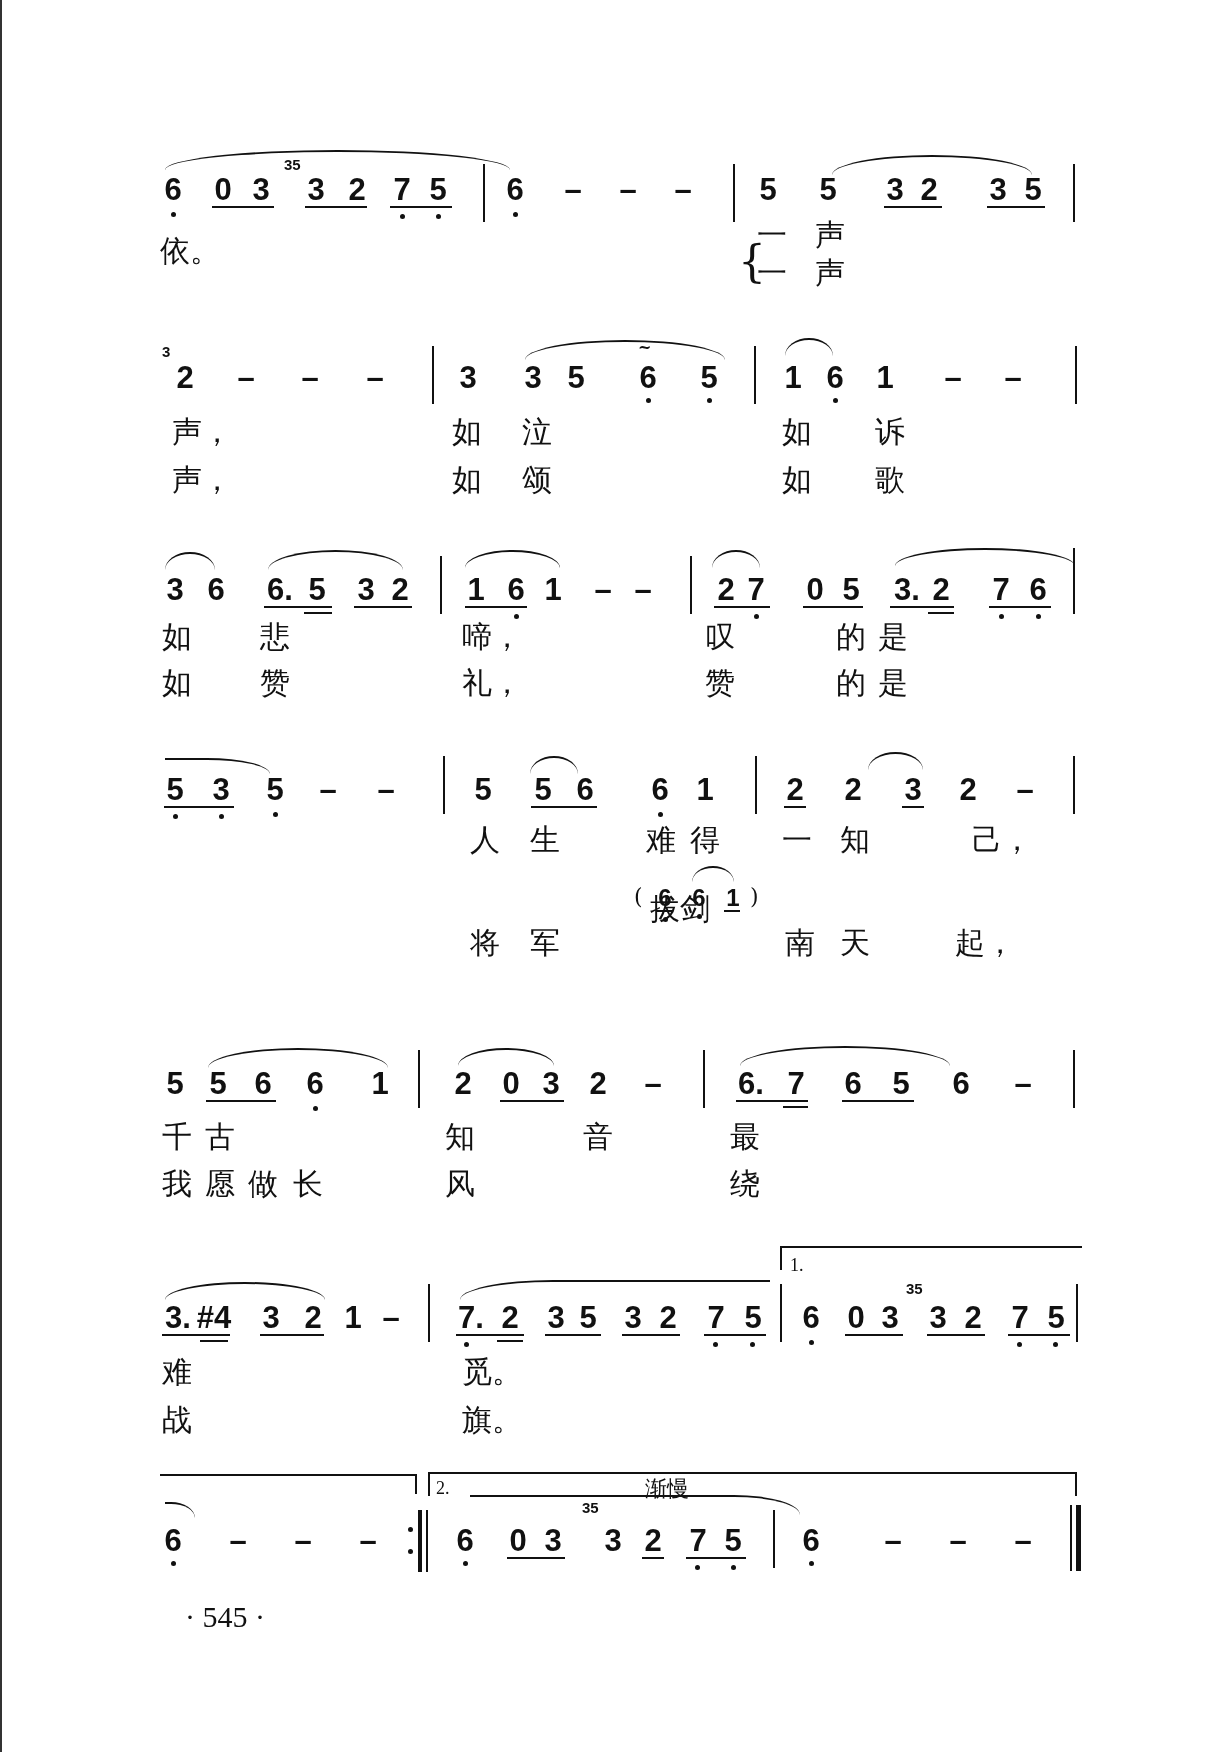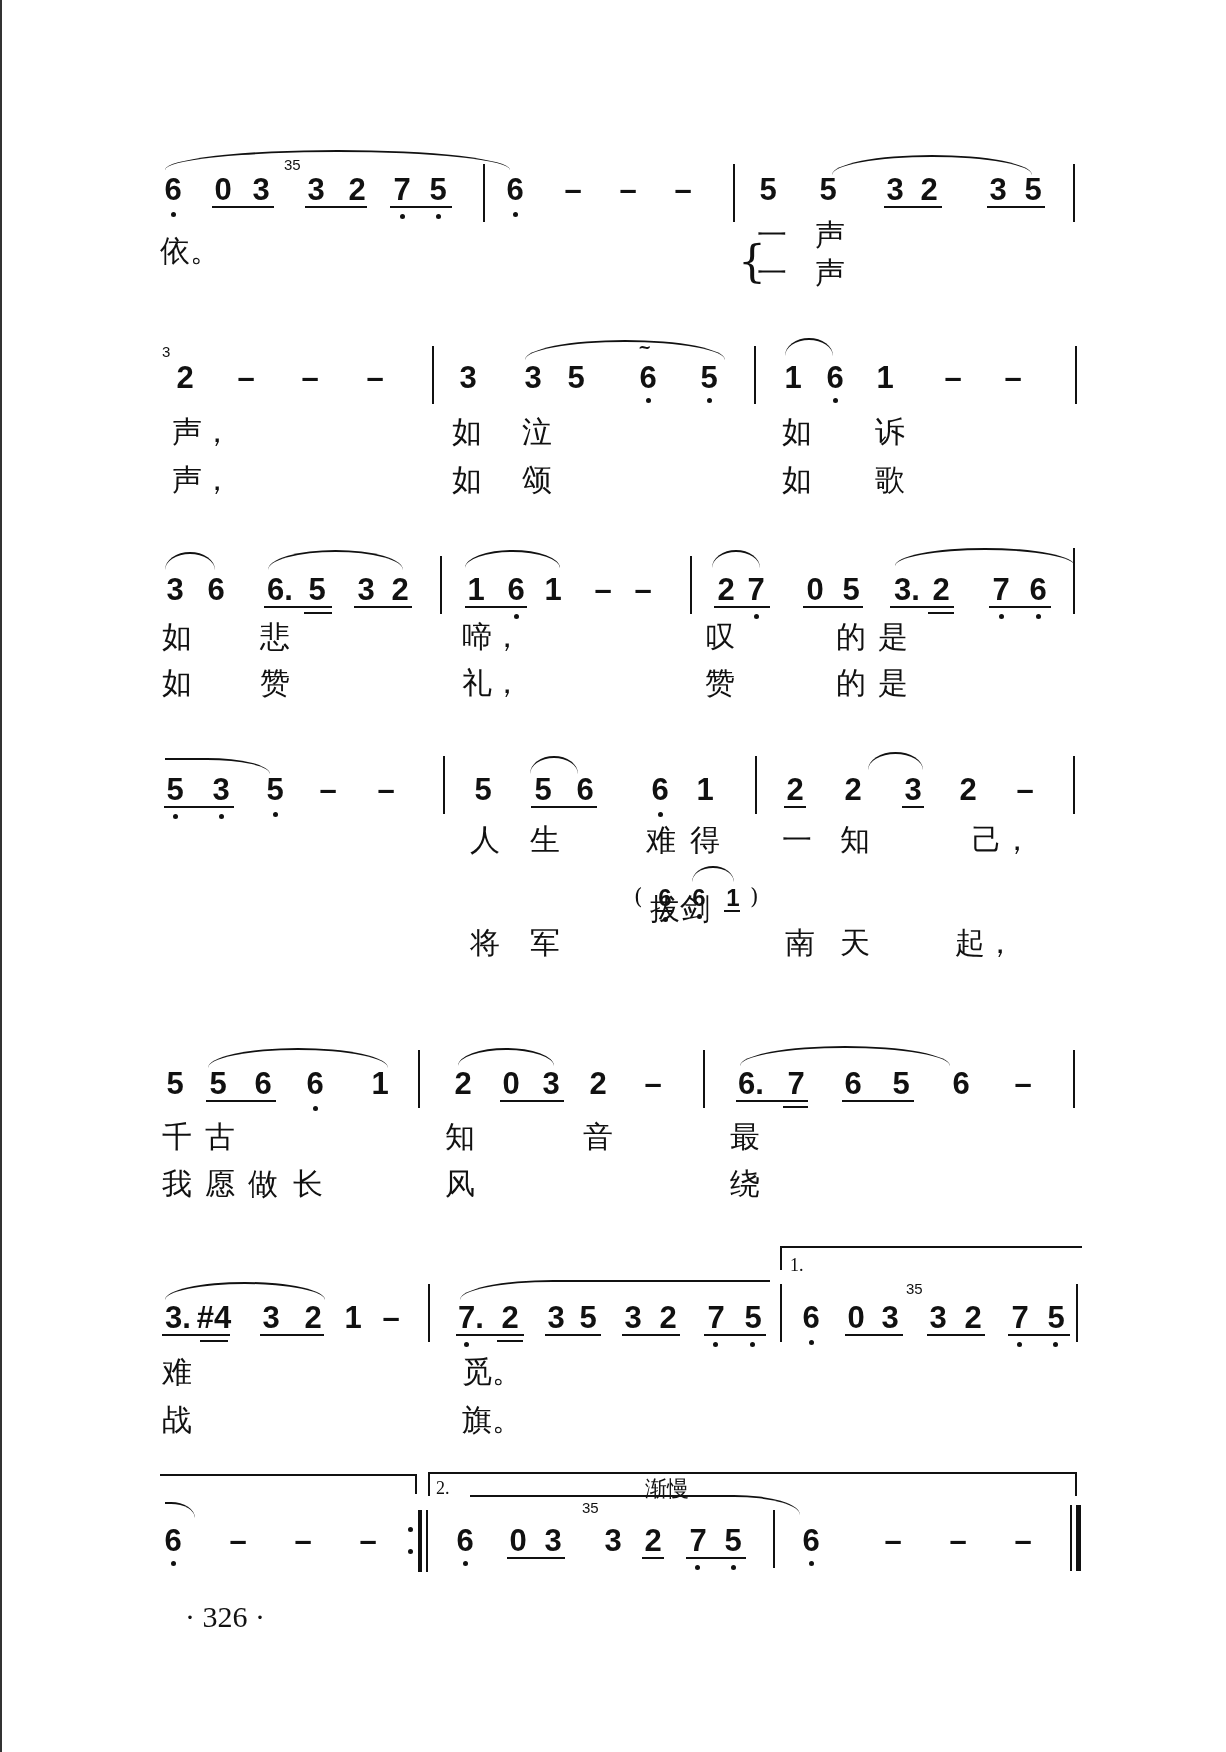--- a/index.html
+++ b/index.html
@@ -6,21 +6,21 @@
   body{width:1226px;height:1752px;position:relative;overflow:hidden;
        font-family:"Liberation Sans","DejaVu Sans",sans-serif;color:#111;}
   .leftedge{position:absolute;left:0;top:0;width:2px;height:1752px;background:#333;}
   .row{position:absolute;left:0;width:1226px;}
   .note{position:absolute;font-weight:bold;font-size:31px;line-height:36px;text-align:center;width:26px;}
   .lyric{position:absolute;font-family:"DejaVu Serif","Liberation Serif",serif;font-size:30px;line-height:34px;}
   .bar{position:absolute;width:2px;background:#111;}
   .ul{position:absolute;height:2px;background:#111;}
   .dot{position:absolute;width:5px;height:5px;border-radius:50%;background:#111;}
   .slur{position:absolute;border-top:2px solid #111;border-radius:50% 50% 0 0 / 100% 100% 0 0;}
-  .grace{position:absolute;font-weight:normal;font-size:15px;line-height:15px;}
+  .grace{position:absolute;font-weight:bold;font-size:15px;line-height:15px;}
   .small{position:absolute;font-size:18px;font-family:"Liberation Serif",serif;}
   .bracket{position:absolute;border-top:2px solid #111;border-left:2px solid #111;}
   .pageno{position:absolute;font-family:"Liberation Serif",serif;font-size:30px;}
 </style>
 </head>
 <body>
 
 <div class="leftedge"></div>
 
 <div class="row" style="top:0">
@@ -340,13 +340,13 @@
   <div class="bar" style="left:773px;top:1510px;height:58px"></div>
   <div class="note" style="left:798px;top:1523px">6</div>
   <div class="dot" style="left:809px;top:1561px"></div>
   <div class="note" style="left:880px;top:1523px">–</div>
   <div class="note" style="left:945px;top:1523px">–</div>
   <div class="note" style="left:1010px;top:1523px">–</div>
   <div class="bar" style="left:1070px;top:1505px;height:66px"></div>
   <div class="bar" style="left:1076px;top:1505px;height:66px;width:5px"></div>
 </div>
 
-<div class="pageno" style="left:185px;top:1600px">· 326 ·</div>
+<div class="pageno" style="left:185px;top:1600px">· 545 ·</div>
 
 </body></html>

